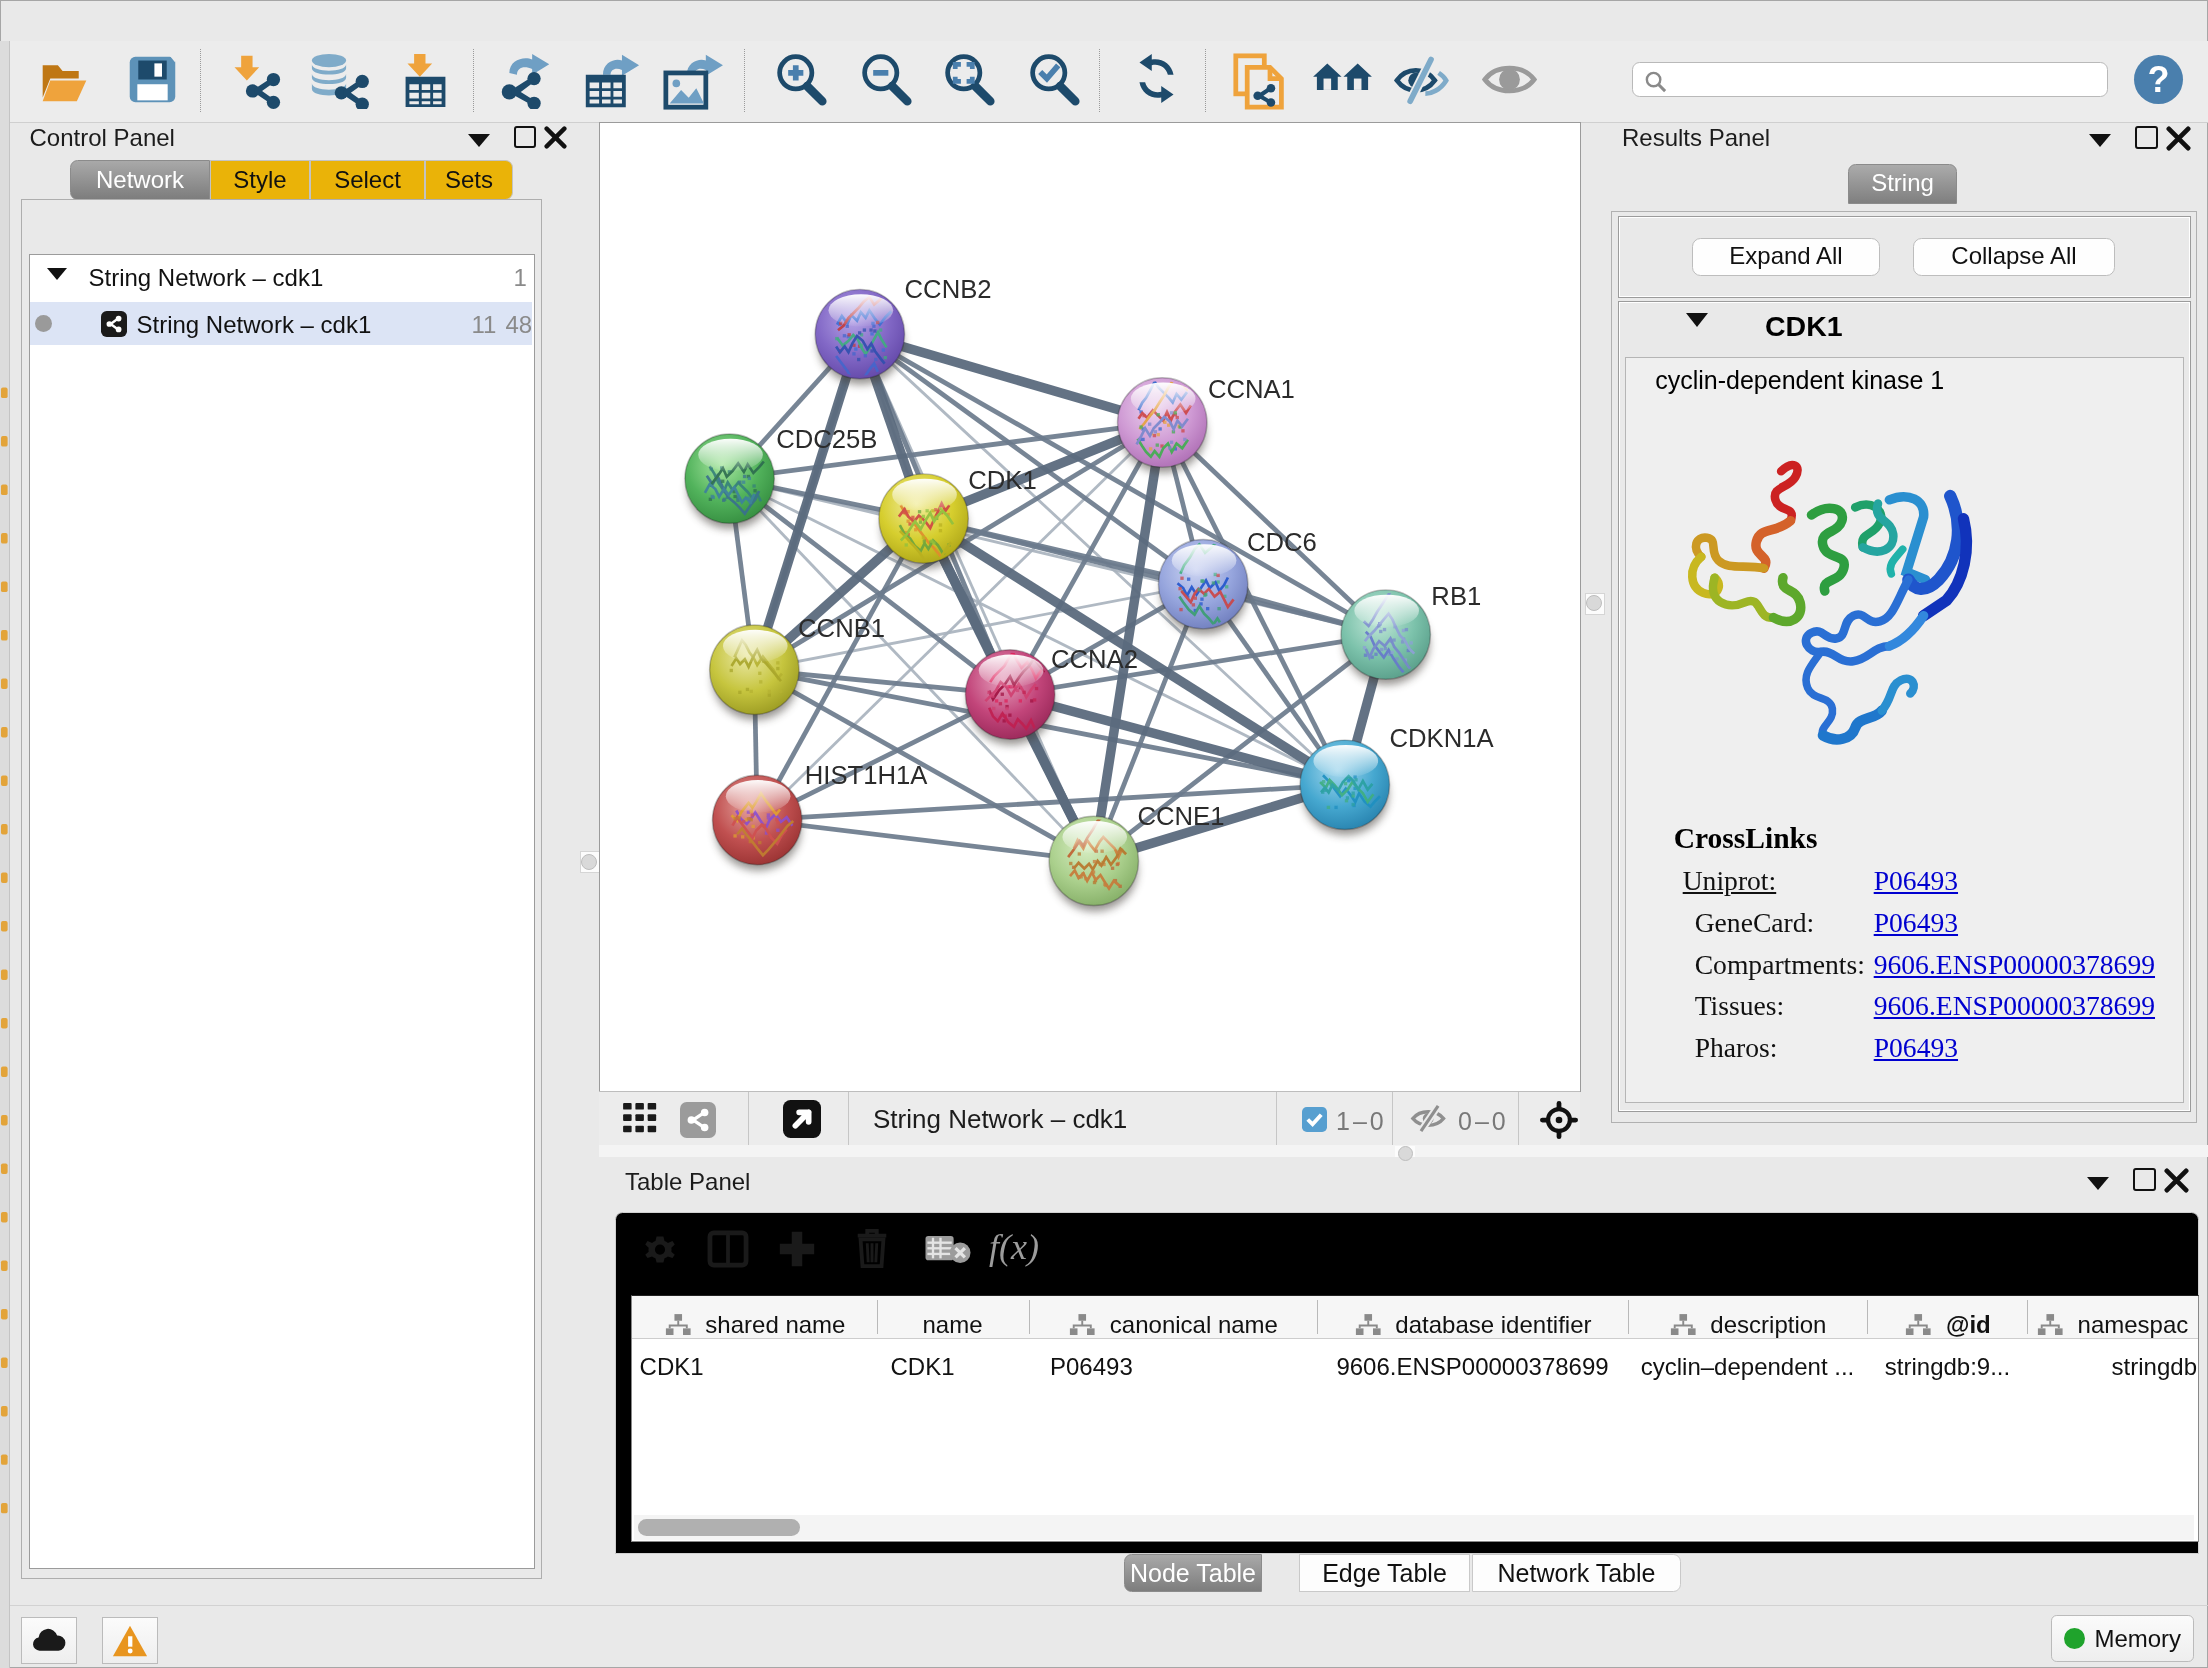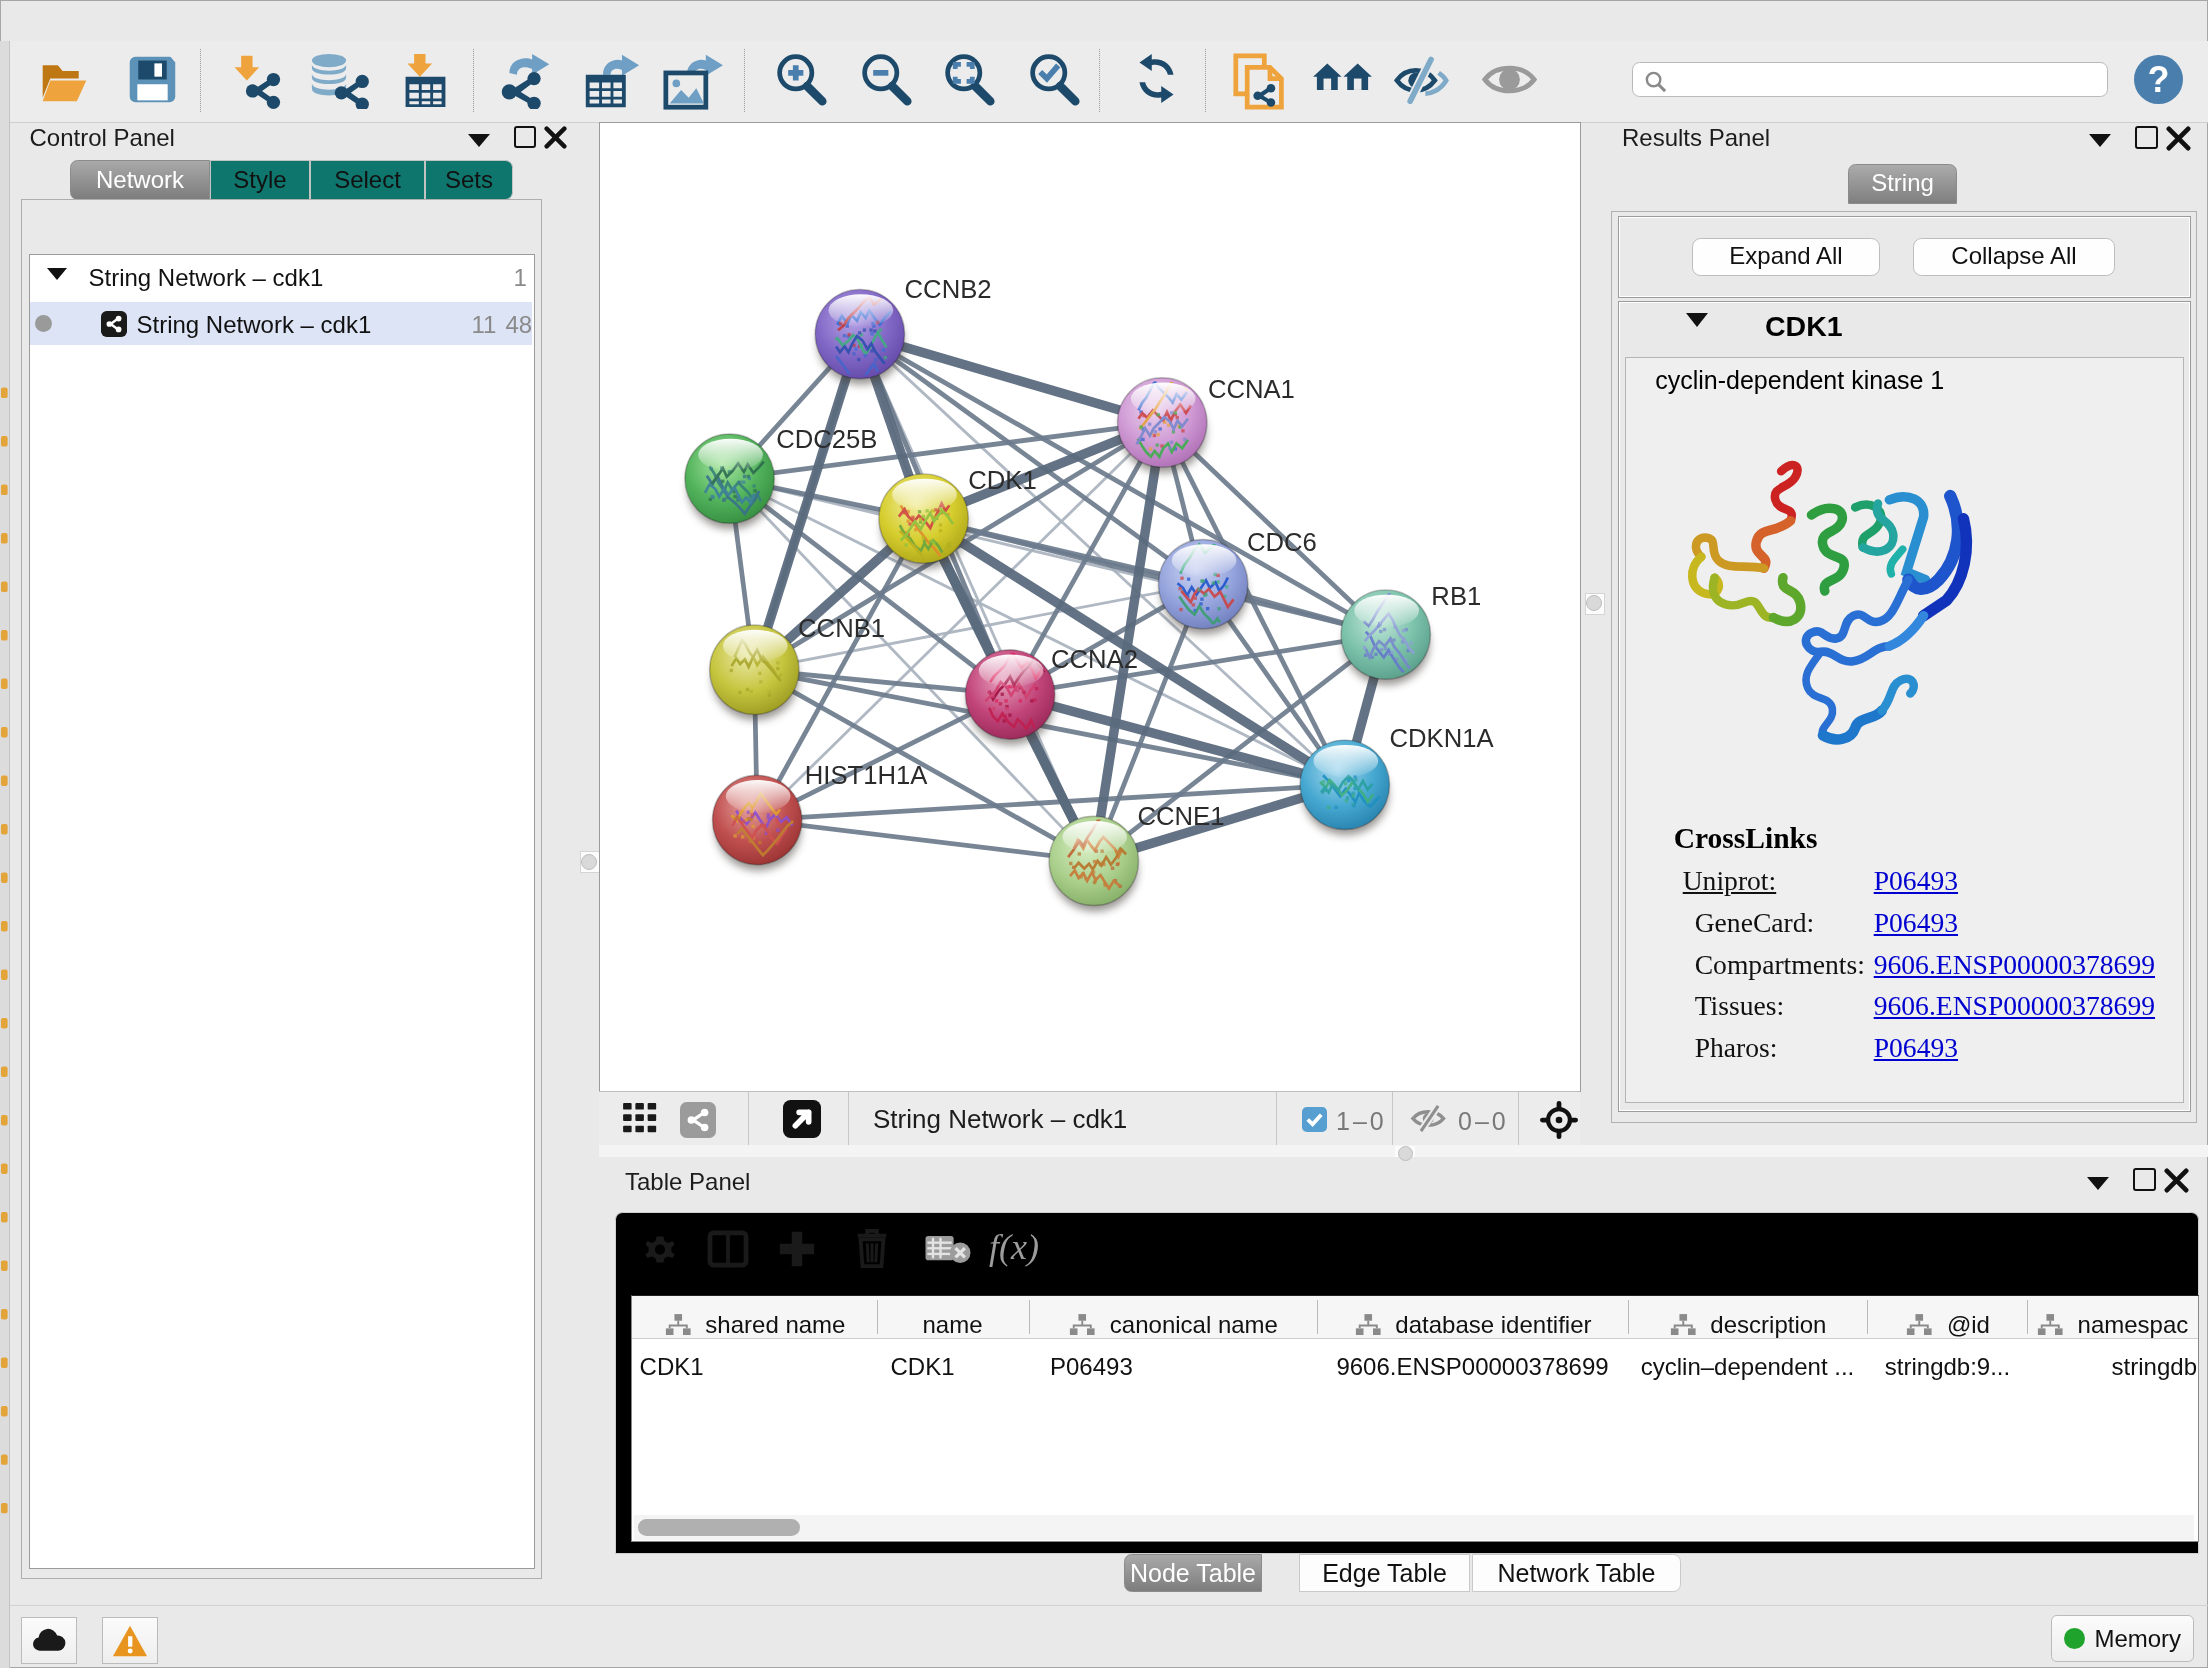--- a/index.html
+++ b/index.html
@@ -12,21 +12,21 @@
 
 #toolbar{left:0;top:41px;width:2208px;height:81px;background:#ececec;border-bottom:1px solid #cfcfcf;}
 .tsep{position:absolute;top:7.6px;height:63px;width:0;border-left:1.9px dotted #9a9a9a;}
 .ticon{position:absolute;top:11.4px;}
 #searchbox{position:absolute;left:1632px;top:21px;width:474px;height:33px;background:#fff;border:1px solid #b9b9b9;border-radius:7.6px;}
 #searchbox svg{position:absolute;left:9.5px;top:5.7px;}
 
 .ptitle{font-size:24px;color:#1c1c1c;}
 
 #cp-title{left:29.5px;top:124px;}
-.tab{position:absolute;top:160px;height:40px;box-sizing:border-box;border:1px solid #c3c3c3;background:#0f766e;color:#111;font-size:24px;text-align:center;line-height:38px;}
+.tab{position:absolute;top:160px;height:40px;box-sizing:border-box;border:1px solid #c3c3c3;background:#eab308;color:#111;font-size:24px;text-align:center;line-height:38px;}
 .tabsel{background:linear-gradient(#a9a9a9,#7d7d7d);color:#fff;border-color:#8b8b8b;}
 #cp-inner{left:21px;top:199px;width:519px;height:1378px;border:1px solid #aeaeae;background:#e9e9e9;}
 #cp-bar{left:22px;top:200px;width:517px;height:53px;background:#e3e3e3;border-bottom:1px solid #c0c0c0;}
 #cp-list{left:28.5px;top:254px;width:504px;height:1313px;background:#ffffff;border:1px solid #9b9b9b;}
 #cp-row2{left:0px;top:47px;width:502px;height:43px;background:#dce4f5;}
 
 #netview{left:599px;top:122px;width:980px;height:968px;background:#fff;border:1px solid #9b9b9b;}
 #netbar{left:599px;top:1091px;width:981px;height:53px;background:#ececec;border-top:1px solid #bdbdbd;border-bottom:1px solid #bdbdbd;}
 .nbsep{position:absolute;top:0px;height:53px;width:0;border-left:1px solid #c6c6c6;}
 #netstrip{left:599px;top:1145px;width:1609px;height:12.4px;background:#f4f4f4;}
@@ -947,21 +947,21 @@
         <div class="thsep" style="left:996px;"></div>
         <div class="th" style="left:996px;width:239px;"><svg width="28.5" height="27" viewBox="0 0 30 28" style="margin-right:13.3px;">
               <g fill="#8a8a8a">
                 <rect x="11" y="2" width="8" height="7"></rect>
                 <rect x="2" y="17" width="8" height="7"></rect>
                 <rect x="20" y="17" width="8" height="7"></rect>
                 <path d="M14 9 L14 13 L5 13 L5 17 L7 17 L7 15 L23 15 L23 17 L25 17 L25 13 L16 13 L16 9 Z"></path>
               </g>
             </svg>description</div>
         <div class="thsep" style="left:1235px;"></div>
-        <div class="th" style="left:1235px;width:161px;"><svg width="28.5" height="27" viewBox="0 0 30 28" style="margin-right:13.3px;">
+        <div class="th" style="left:1235px;width:161px;font-weight:bold;"><svg width="28.5" height="27" viewBox="0 0 30 28" style="margin-right:13.3px;">
               <g fill="#8a8a8a">
                 <rect x="11" y="2" width="8" height="7"></rect>
                 <rect x="2" y="17" width="8" height="7"></rect>
                 <rect x="20" y="17" width="8" height="7"></rect>
                 <path d="M14 9 L14 13 L5 13 L5 17 L7 17 L7 15 L23 15 L23 17 L25 17 L25 13 L16 13 L16 9 Z"></path>
               </g>
             </svg>@id</div>
         <div class="thsep" style="left:1395px;"></div>
         <div class="th" style="left:1395px;width:170px;"><svg width="28.5" height="27" viewBox="0 0 30 28" style="margin-right:13.3px;">
               <g fill="#8a8a8a">

